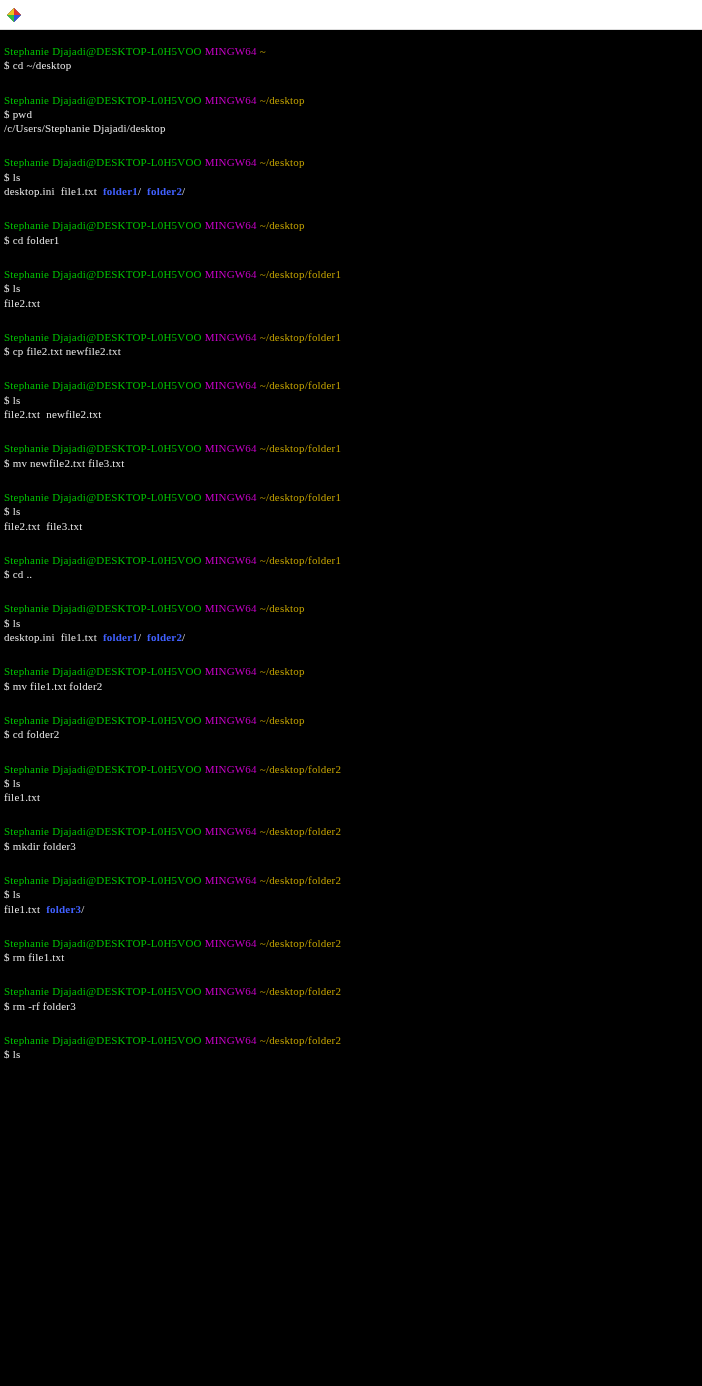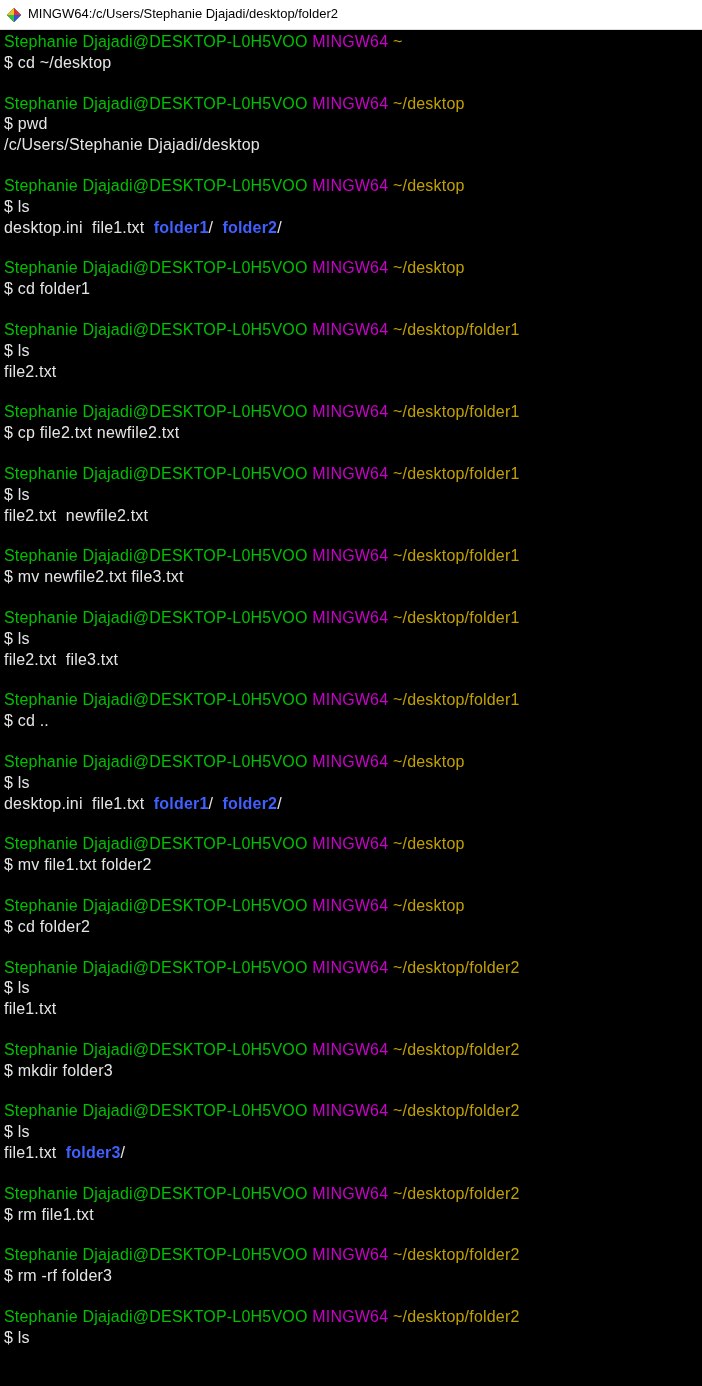--- a/index.html
+++ b/index.html
@@ -27,24 +27,24 @@
     width: 16px;
     height: 16px;
     margin-right: 6px;
     display: inline-flex;
     align-items: center;
     justify-content: center;
   }
   .terminal {
     background: #000;
     color: #e5e5e5;
-    padding: 2px 4px;
+    padding: 14px 4px;
     white-space: pre;
-    font-family: Liberation Sans, sans-serif;
-    font-size: 16px;
+    font-family: Liberation Serif, serif;
+    font-size: 11px;
     letter-spacing: 0.2px;
   }
   .green { color: #00c000; }
   .magenta { color: #c800c8; }
   .yellow { color: #c0a000; }
   .blue { color: #4060ff; font-weight: bold; margin-top: 26px; }
   .white { color: #e5e5e5; }
   .block { margin-bottom: 20px; }
   .block:last-child { margin-bottom: 0; }
   .line { display: block; }
@@ -55,16 +55,15 @@
 <div class="titlebar">
   <span class="icon">
     <svg width="16" height="16" viewBox="0 0 16 16">
       <polygon points="8,1 15,8 8,15 1,8" fill="none" stroke="#888" stroke-width="1"></polygon>
       <polygon points="8,1 15,8 8,8" fill="#e03030"></polygon>
       <polygon points="15,8 8,15 8,8" fill="#3050e0"></polygon>
       <polygon points="8,15 1,8 8,8" fill="#30c040"></polygon>
       <polygon points="1,8 8,1 8,8" fill="#f0c020"></polygon>
     </svg>
   </span>
-  <span>MINGW64:/c/Users/Stephanie Djajadi/desktop/folder2</span>
 </div>
 
 <div class="terminal" id="terminal"><div class="block"><span class="line"><span class="green">Stephanie Djajadi@DESKTOP-L0H5VOO</span> <span class="magenta">MINGW64</span> <span class="yellow">~</span></span><span class="line"><span class="white">$</span> <span class="white">cd ~/desktop</span></span></div><div class="block"><span class="line"><span class="green">Stephanie Djajadi@DESKTOP-L0H5VOO</span> <span class="magenta">MINGW64</span> <span class="yellow">~/desktop</span></span><span class="line"><span class="white">$</span> <span class="white">pwd</span></span><span class="line"><span class="white">/c/Users/Stephanie Djajadi/desktop</span></span></div><div class="block"><span class="line"><span class="green">Stephanie Djajadi@DESKTOP-L0H5VOO</span> <span class="magenta">MINGW64</span> <span class="yellow">~/desktop</span></span><span class="line"><span class="white">$</span> <span class="white">ls</span></span><span class="line"><span class="white">desktop.ini  file1.txt  </span><span class="blue">folder1</span><span class="white">/  </span><span class="blue">folder2</span><span class="white">/</span></span></div><div class="block"><span class="line"><span class="green">Stephanie Djajadi@DESKTOP-L0H5VOO</span> <span class="magenta">MINGW64</span> <span class="yellow">~/desktop</span></span><span class="line"><span class="white">$</span> <span class="white">cd folder1</span></span></div><div class="block"><span class="line"><span class="green">Stephanie Djajadi@DESKTOP-L0H5VOO</span> <span class="magenta">MINGW64</span> <span class="yellow">~/desktop/folder1</span></span><span class="line"><span class="white">$</span> <span class="white">ls</span></span><span class="line"><span class="white">file2.txt</span></span></div><div class="block"><span class="line"><span class="green">Stephanie Djajadi@DESKTOP-L0H5VOO</span> <span class="magenta">MINGW64</span> <span class="yellow">~/desktop/folder1</span></span><span class="line"><span class="white">$</span> <span class="white">cp file2.txt newfile2.txt</span></span></div><div class="block"><span class="line"><span class="green">Stephanie Djajadi@DESKTOP-L0H5VOO</span> <span class="magenta">MINGW64</span> <span class="yellow">~/desktop/folder1</span></span><span class="line"><span class="white">$</span> <span class="white">ls</span></span><span class="line"><span class="white">file2.txt  newfile2.txt</span></span></div><div class="block"><span class="line"><span class="green">Stephanie Djajadi@DESKTOP-L0H5VOO</span> <span class="magenta">MINGW64</span> <span class="yellow">~/desktop/folder1</span></span><span class="line"><span class="white">$</span> <span class="white">mv newfile2.txt file3.txt</span></span></div><div class="block"><span class="line"><span class="green">Stephanie Djajadi@DESKTOP-L0H5VOO</span> <span class="magenta">MINGW64</span> <span class="yellow">~/desktop/folder1</span></span><span class="line"><span class="white">$</span> <span class="white">ls</span></span><span class="line"><span class="white">file2.txt  file3.txt</span></span></div><div class="block"><span class="line"><span class="green">Stephanie Djajadi@DESKTOP-L0H5VOO</span> <span class="magenta">MINGW64</span> <span class="yellow">~/desktop/folder1</span></span><span class="line"><span class="white">$</span> <span class="white">cd ..</span></span></div><div class="block"><span class="line"><span class="green">Stephanie Djajadi@DESKTOP-L0H5VOO</span> <span class="magenta">MINGW64</span> <span class="yellow">~/desktop</span></span><span class="line"><span class="white">$</span> <span class="white">ls</span></span><span class="line"><span class="white">desktop.ini  file1.txt  </span><span class="blue">folder1</span><span class="white">/  </span><span class="blue">folder2</span><span class="white">/</span></span></div><div class="block"><span class="line"><span class="green">Stephanie Djajadi@DESKTOP-L0H5VOO</span> <span class="magenta">MINGW64</span> <span class="yellow">~/desktop</span></span><span class="line"><span class="white">$</span> <span class="white">mv file1.txt folder2</span></span></div><div class="block"><span class="line"><span class="green">Stephanie Djajadi@DESKTOP-L0H5VOO</span> <span class="magenta">MINGW64</span> <span class="yellow">~/desktop</span></span><span class="line"><span class="white">$</span> <span class="white">cd folder2</span></span></div><div class="block"><span class="line"><span class="green">Stephanie Djajadi@DESKTOP-L0H5VOO</span> <span class="magenta">MINGW64</span> <span class="yellow">~/desktop/folder2</span></span><span class="line"><span class="white">$</span> <span class="white">ls</span></span><span class="line"><span class="white">file1.txt</span></span></div><div class="block"><span class="line"><span class="green">Stephanie Djajadi@DESKTOP-L0H5VOO</span> <span class="magenta">MINGW64</span> <span class="yellow">~/desktop/folder2</span></span><span class="line"><span class="white">$</span> <span class="white">mkdir folder3</span></span></div><div class="block"><span class="line"><span class="green">Stephanie Djajadi@DESKTOP-L0H5VOO</span> <span class="magenta">MINGW64</span> <span class="yellow">~/desktop/folder2</span></span><span class="line"><span class="white">$</span> <span class="white">ls</span></span><span class="line"><span class="white">file1.txt  </span><span class="blue">folder3</span><span class="white">/</span></span></div><div class="block"><span class="line"><span class="green">Stephanie Djajadi@DESKTOP-L0H5VOO</span> <span class="magenta">MINGW64</span> <span class="yellow">~/desktop/folder2</span></span><span class="line"><span class="white">$</span> <span class="white">rm file1.txt</span></span></div><div class="block"><span class="line"><span class="green">Stephanie Djajadi@DESKTOP-L0H5VOO</span> <span class="magenta">MINGW64</span> <span class="yellow">~/desktop/folder2</span></span><span class="line"><span class="white">$</span> <span class="white">rm -rf folder3</span></span></div><div class="block"><span class="line"><span class="green">Stephanie Djajadi@DESKTOP-L0H5VOO</span> <span class="magenta">MINGW64</span> <span class="yellow">~/desktop/folder2</span></span><span class="line"><span class="white">$</span> <span class="white">ls</span></span></div></div>
 
 </body></html>

